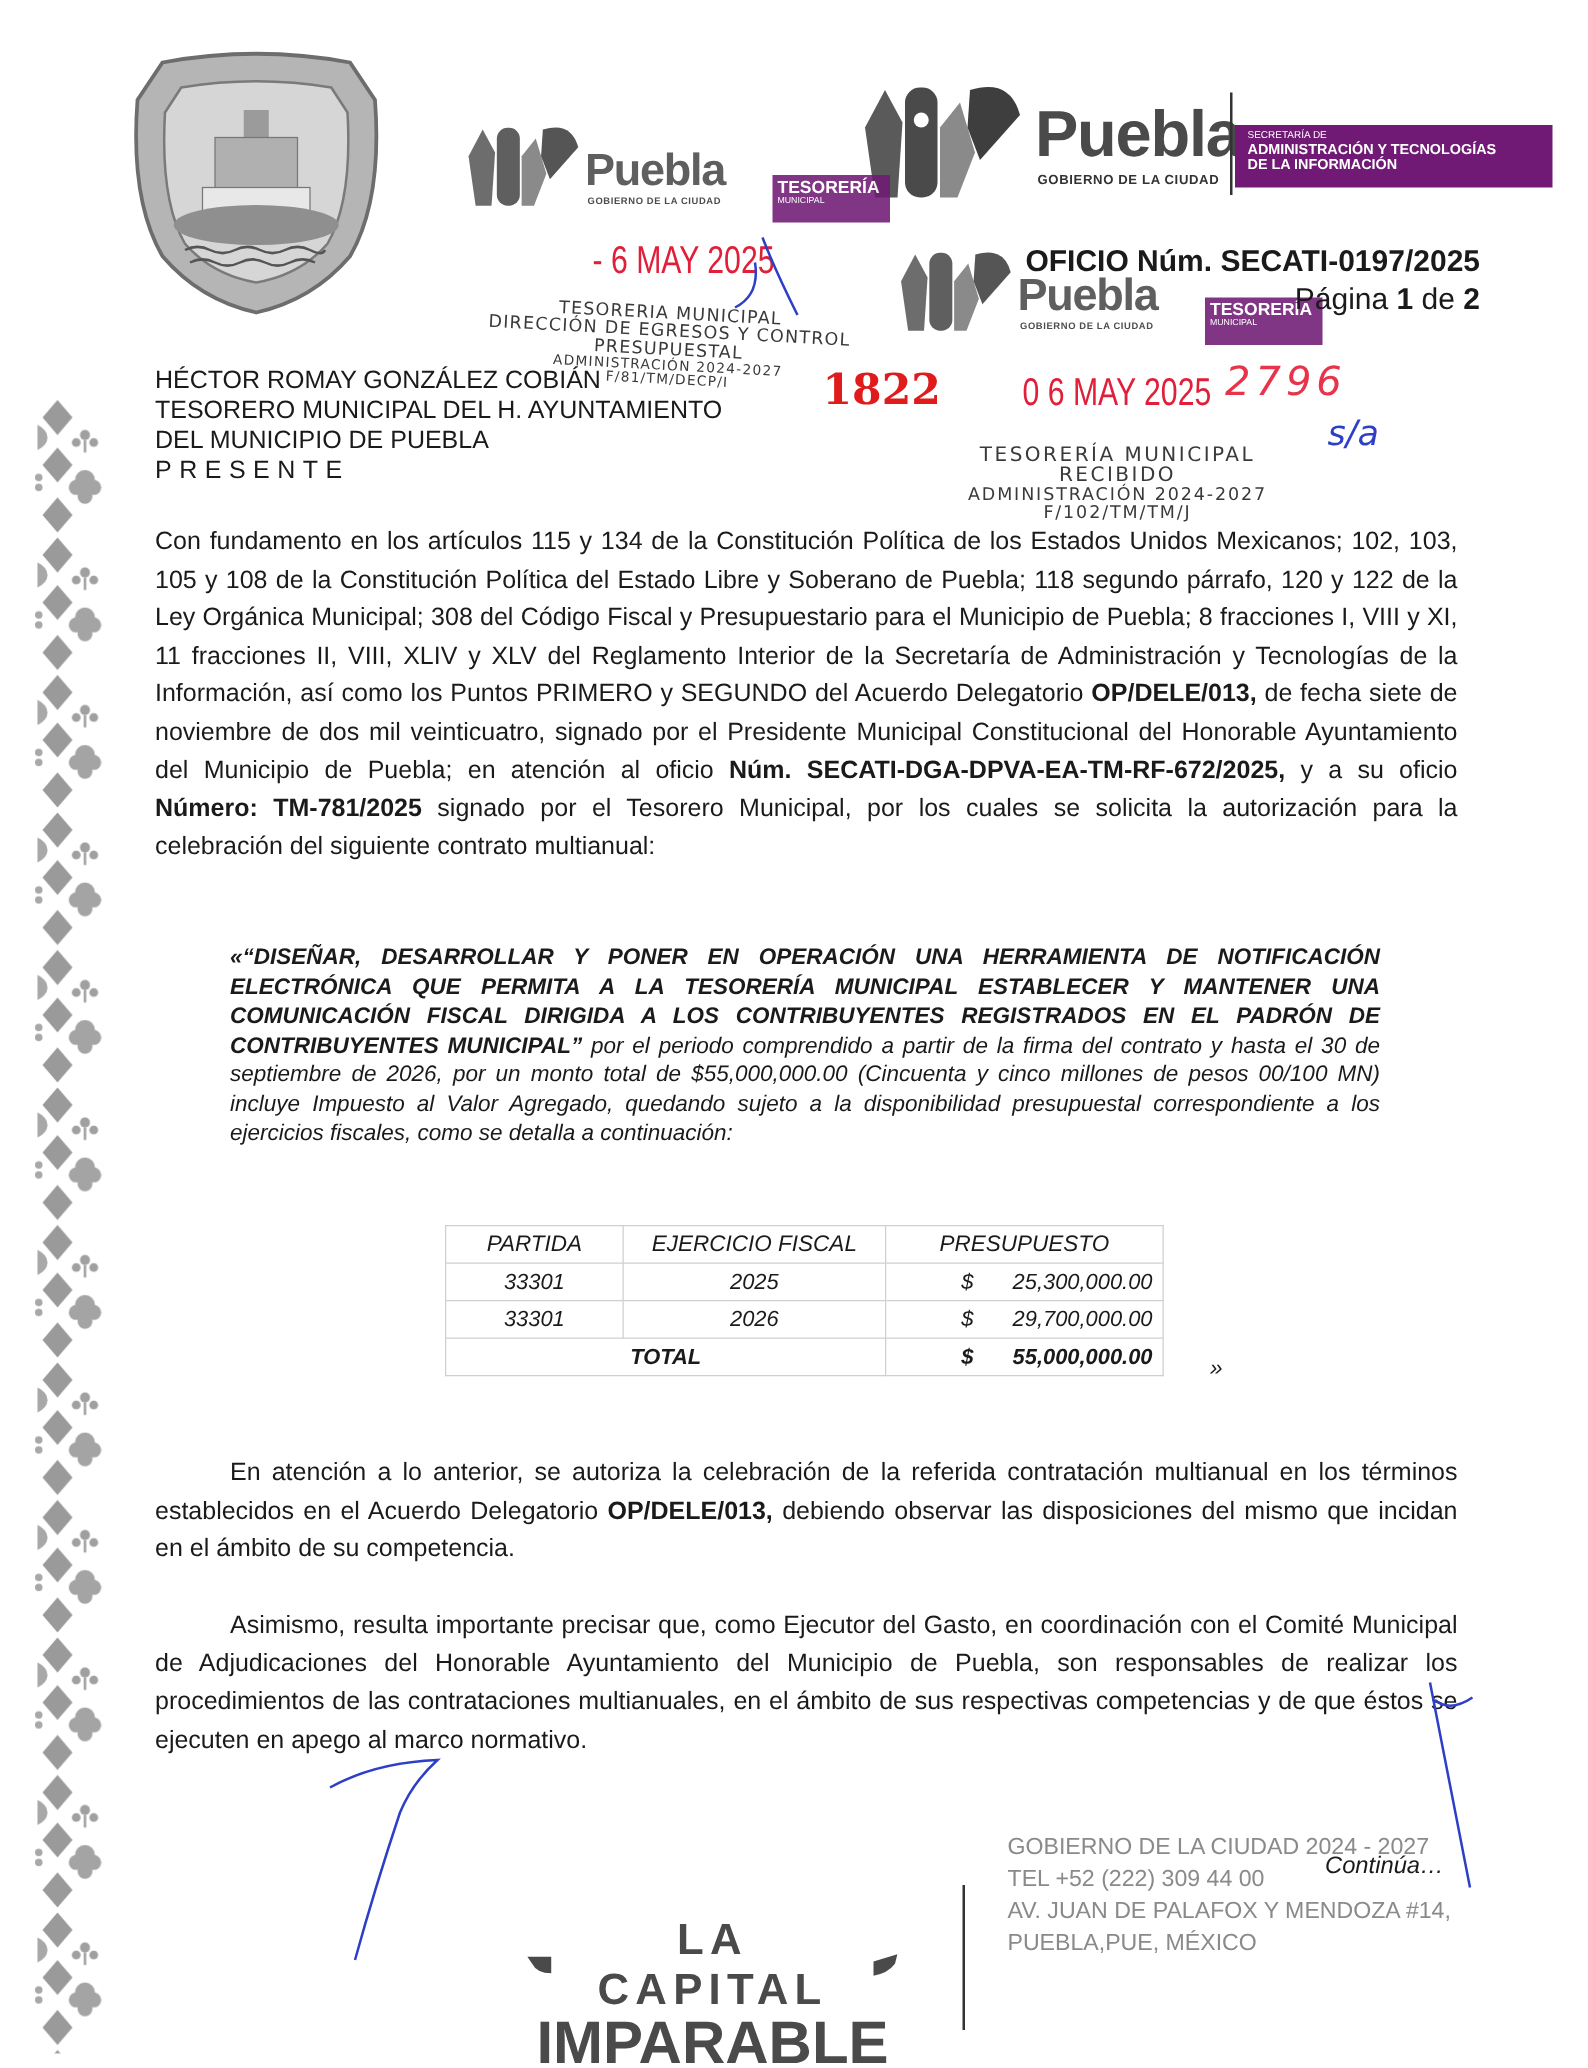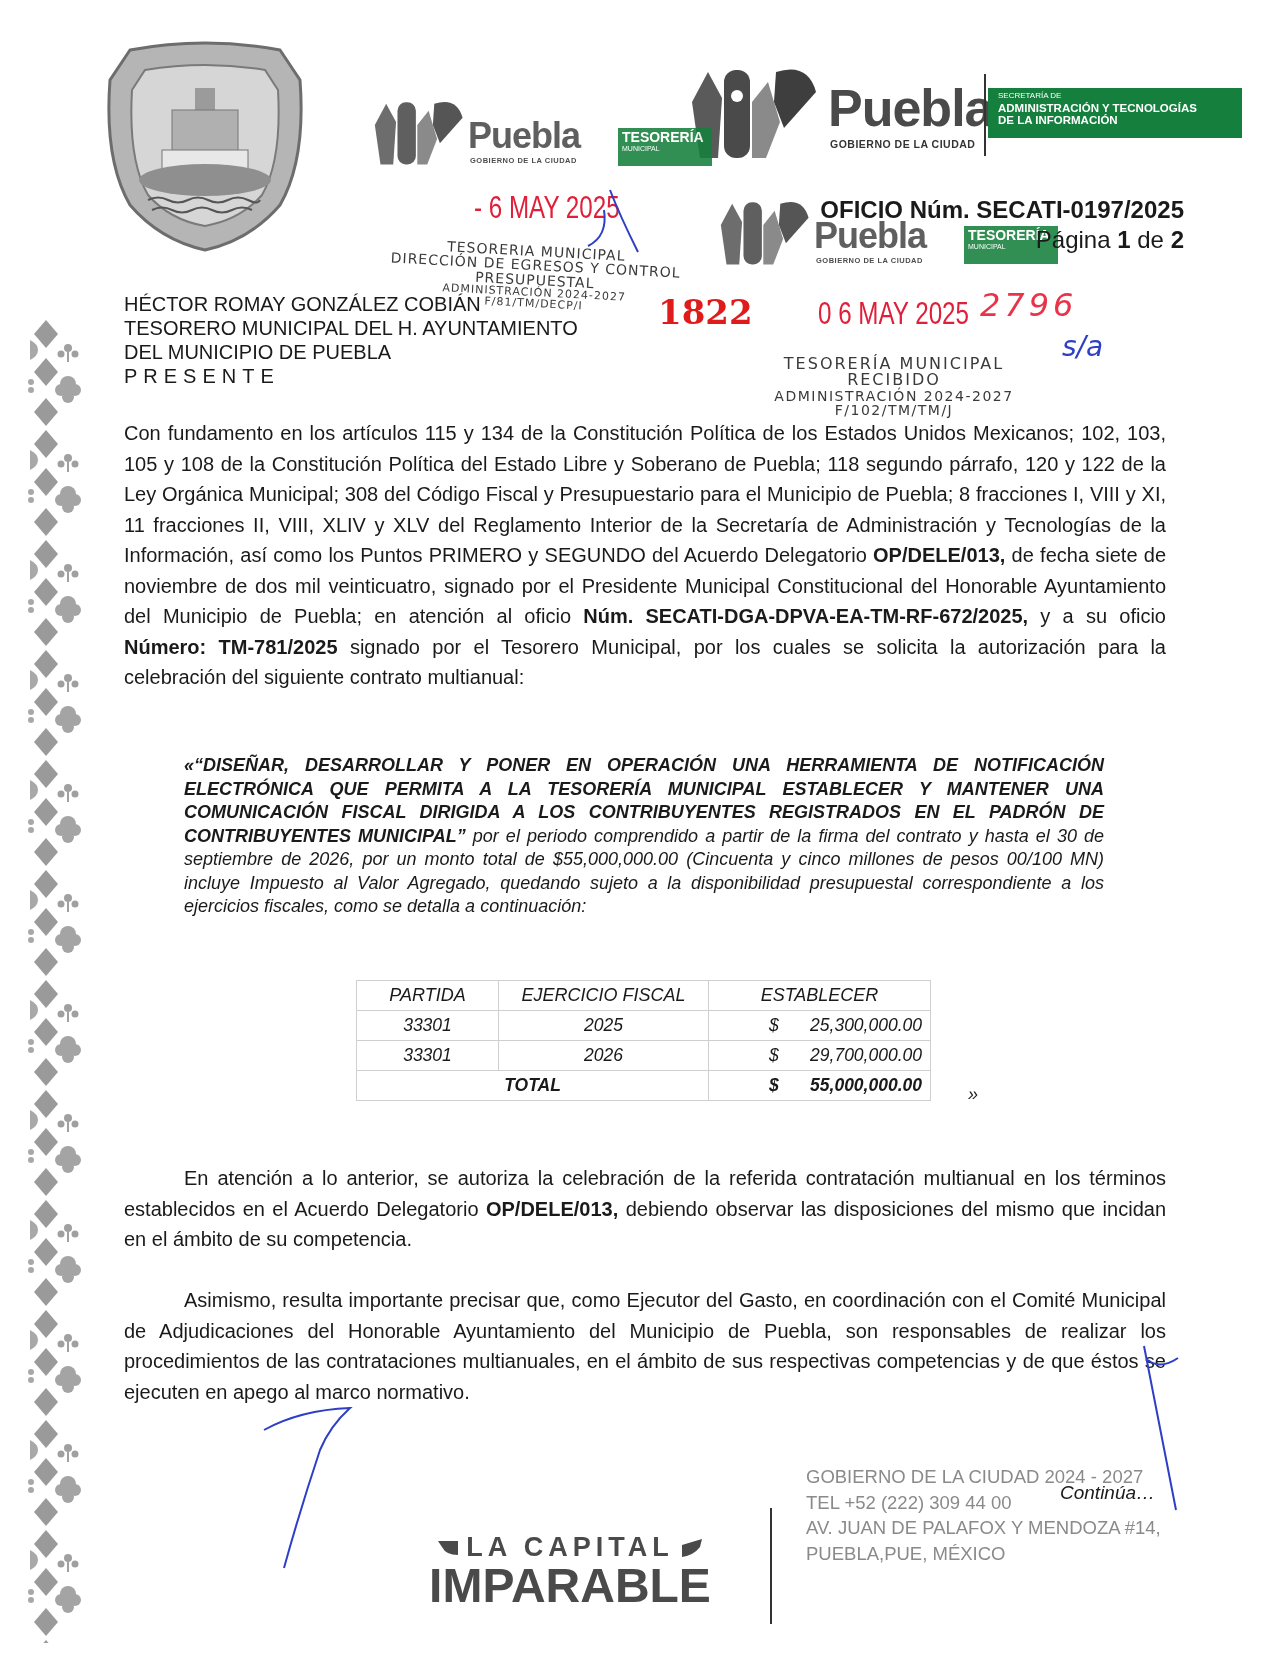--- a/index.html
+++ b/index.html
@@ -9,21 +9,21 @@
   .abs { position: absolute; }
 
   
   .border-strip { left: 28px; top: 318px; width: 54px; height: 1325px; overflow: hidden; }
   .border-strip svg { display: block; }
 
   
   .coat { left: 100px; top: 40px; width: 210px; height: 212px; }
   .puebla-word { font-family: "Liberation Sans", sans-serif; font-weight: 700; color: #4a4a4a; letter-spacing: -1px; line-height: 1; }
   .gob-label { font-weight: 700; color: #333; letter-spacing: 0.5px; }
-  .dark-band { background: #15803d; color: #fff; font-weight: 700; line-height: 1.1; }
+  .dark-band { background: #701a75; color: #fff; font-weight: 700; line-height: 1.1; margin-top: 12px; }
 
   
   .main-logo { left: 688px; top: 62px; width: 560px; height: 100px; }
   .main-logo .crest { position: absolute; left: 0; top: 0; width: 130px; height: 100px; }
   .main-logo .puebla-word { position: absolute; left: 140px; top: 20px; font-size: 52px; }
   .main-logo .gob-label { position: absolute; left: 142px; top: 76px; font-size: 10.5px; }
   .main-logo .divider { position: absolute; left: 296px; top: 12px; width: 2px; height: 82px; background: #333; }
   .main-logo .dark-band { position: absolute; left: 300px; top: 26px; width: 254px; height: 50px; padding: 4px 10px; font-size: 11.5px; }
   .main-logo .dark-band .small { font-size: 8px; font-weight: 400; display: block; margin-bottom: 1px; }
 
@@ -89,21 +89,21 @@
   .budget-table .c1 { width: 142px; text-align: center; }
   .budget-table .c2 { width: 210px; text-align: center; }
   .budget-table .c3 { width: 222px; }
   .money { display: flex; justify-content: space-between; padding-left: 52px; }
   .total-row td { font-weight: 700; }
   .close-quote { left: 968px; top: 1084px; font-size: 18px; font-style: italic; }
 
   
   .continua { left: 1060px; top: 1482px; font-size: 19px; font-style: italic; }
   .footer-brand { left: 420px; top: 1532px; width: 300px; height: 86px; color: #4a4a4a; text-align: center; }
-  .footer-brand .line1 { font-size: 27px; font-weight: 700; letter-spacing: 5px; display: flex; align-items: center; justify-content: center; gap: 4px; }
+  .footer-brand .line1 { font-size: 35px; font-weight: 700; letter-spacing: 5px; display: flex; align-items: center; justify-content: center; gap: 4px; }
   .footer-brand .line2 { font-size: 48px; font-weight: 700; letter-spacing: 0px; line-height: 46px; }
   .footer-brand .wing { display: inline-block; width: 26px; height: 22px; }
   .footer-divider { left: 770px; top: 1508px; width: 2px; height: 116px; background: #333; }
   .footer-contact { left: 806px; top: 1464px; font-size: 18.5px; color: #8a8a8a; line-height: 25.5px; }
 
   
   .sig { position: absolute; pointer-events: none; }
 </style>
 </head>
 <body>
@@ -243,21 +243,21 @@
 
 <div class="abs quote">
   <span class="caps">«“</span><span class="caps">DISEÑAR, DESARROLLAR Y PONER EN OPERACIÓN UNA HERRAMIENTA DE NOTIFICACIÓN ELECTRÓNICA QUE PERMITA A LA TESORERÍA MUNICIPAL ESTABLECER Y MANTENER UNA COMUNICACIÓN FISCAL DIRIGIDA A LOS CONTRIBUYENTES REGISTRADOS EN EL PADRÓN DE CONTRIBUYENTES MUNICIPAL”</span><span> por el periodo comprendido a partir de la firma del contrato y hasta el 30 de septiembre de 2026, por un monto total de </span><b>$55,000,000.00</b><span> (Cincuenta y cinco millones de pesos 00/100 MN) incluye Impuesto al Valor Agregado, quedando sujeto a la disponibilidad presupuestal correspondiente a los ejercicios fiscales, como se detalla a continuación:</span>
 </div>
 
 <table class="abs budget-table">
   <thead>
     <tr>
       <th class="c1">PARTIDA</th>
       <th class="c2">EJERCICIO FISCAL</th>
-      <th class="c3">ESTABLECER</th>
+      <th class="c3">PRESUPUESTO</th>
     </tr>
   </thead>
   <tbody>
     <tr>
       <td class="c1">33301</td>
       <td class="c2">2025</td>
       <td class="c3">
           <div class="money">
             <span>$</span>
             <span>25,300,000.00</span>

